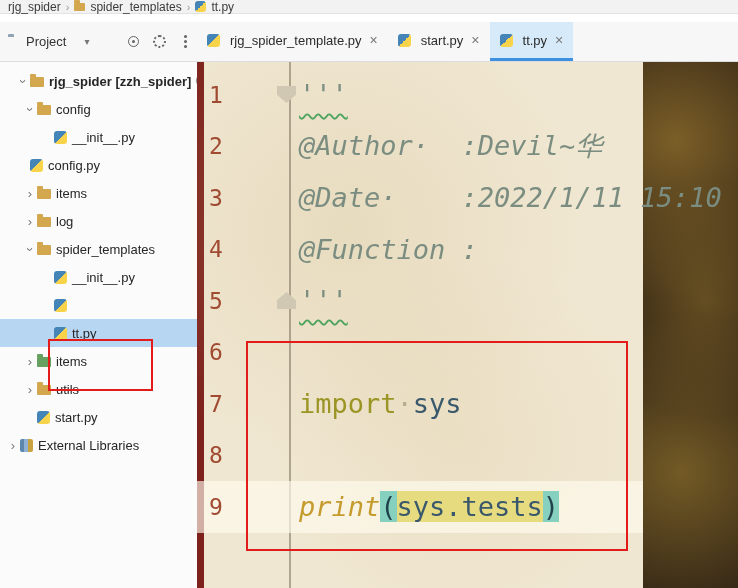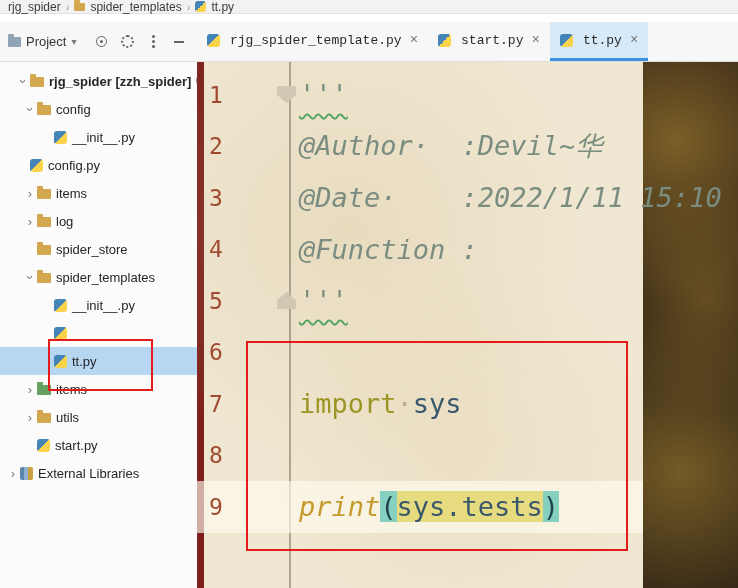--- a/index.html
+++ b/index.html
@@ -8,37 +8,37 @@
 
   
   #breadcrumb{height:14px;display:flex;align-items:center;gap:5px;padding:0 8px;
     background:#f2f2f2;font-size:12px;color:#3c3c3c;border-bottom:1px solid #e3e3e3;box-sizing:border-box;}
   .crumb{display:inline-flex;align-items:center;gap:4px;}
   .crumb-sep{color:#999;font-size:11px;}
 
   
   #header-row{position:absolute;top:22px;left:0;width:100%;height:40px;background:#f7f7f7;
     border-bottom:1px solid #dcdcdc;display:flex;box-sizing:border-box;}
-  .panel-header{width:197px;flex:0 0 197px;display:flex;align-items:center;padding:0 8px;gap:5px;box-sizing:border-box;}
+  .panel-header{width:197px;flex:0 0 197px;display:flex;align-items:center;padding:0 8px;gap:18px;box-sizing:border-box;}
   .proj-title{font-size:13px;color:#333;}
   .chev{color:#777;font-size:10px;}
   .spacer{flex:1;}
   #header-icons{display:flex;gap:10px;align-items:center;padding-right:2px;}
   .hicon{width:16px;height:16px;position:relative;display:inline-flex;align-items:center;justify-content:center;}
   .hicon.locate::before{content:"";width:9px;height:9px;border:1.5px solid #636363;border-radius:50%;}
   .hicon.locate::after{content:"";position:absolute;width:3px;height:3px;background:#636363;border-radius:50%;}
   .hicon.settings::before{content:"";width:9px;height:9px;border:2px dotted #636363;border-radius:50%;}
   .hicon.more::before{content:"";width:3px;height:3px;border-radius:50%;background:#636363;
     box-shadow:0 -5px 0 #636363,0 5px 0 #636363;}
   .hicon.hide::before{content:"";width:10px;height:2px;background:#636363;}
   .proj-ic{width:13px;height:10px;background:#90a4b5;border-radius:1px;position:relative;display:inline-block;}
   .proj-ic::before{content:"";position:absolute;top:-3px;left:0;width:6px;height:3px;background:#90a4b5;border-radius:1px 1px 0 0;}
 
   
-  #tab-bar{flex:1;display:flex;align-items:stretch;font-family:Liberation Mono, monospace;}
+  #tab-bar{flex:1;display:flex;align-items:stretch;}
   .tab{display:flex;align-items:center;gap:5px;height:100%;padding:0 10px;border-bottom:3px solid transparent;
     box-sizing:border-box;color:#2b2b2b;font-size:13px;}
   .tab.active{background:#d6eaf9;border-bottom-color:#3d8fe0;}
   .tab-close{color:#777;font-size:14px;margin-left:3px;}
 
   
   .ic{display:inline-block;width:14px;height:14px;margin-right:5px;position:relative;flex:0 0 auto;}
   .ic.python{width:13px;height:13px;border-radius:3px;background:linear-gradient(135deg,#4584b6 50%,#f9d44a 50%);}
   .ic.folder,.ic.folder-test{width:14px;height:10px;background:#d3a74e;border-radius:1px;margin-top:2px;}
   .ic.folder::before,.ic.folder-test::before{content:"";position:absolute;top:-3px;left:0;width:6px;height:3px;
@@ -179,25 +179,20 @@
           <span class="arrow">›</span>
           <span class="ic folder"></span>
           <span class="tlabel">items</span>
         </div>
         <div class="trow" style="padding-left: 23px;">
           <span class="arrow">›</span>
           <span class="ic folder"></span>
           <span class="tlabel">log</span>
         </div>
         <div class="trow" style="padding-left: 23px;">
-          <span class="arrow"></span>
-          <span class="ic folder"></span>
-          <span class="tlabel">spider_store</span>
-        </div>
-        <div class="trow" style="padding-left: 23px;">
           <span class="arrow rot">›</span>
           <span class="ic folder"></span>
           <span class="tlabel">spider_templates</span>
         </div>
         <div class="trow" style="padding-left: 40px;">
           <span class="arrow"></span>
           <span class="ic python"></span>
           <span class="tlabel">__init__.py</span>
         </div>
         <div class="trow" style="padding-left: 40px;">

